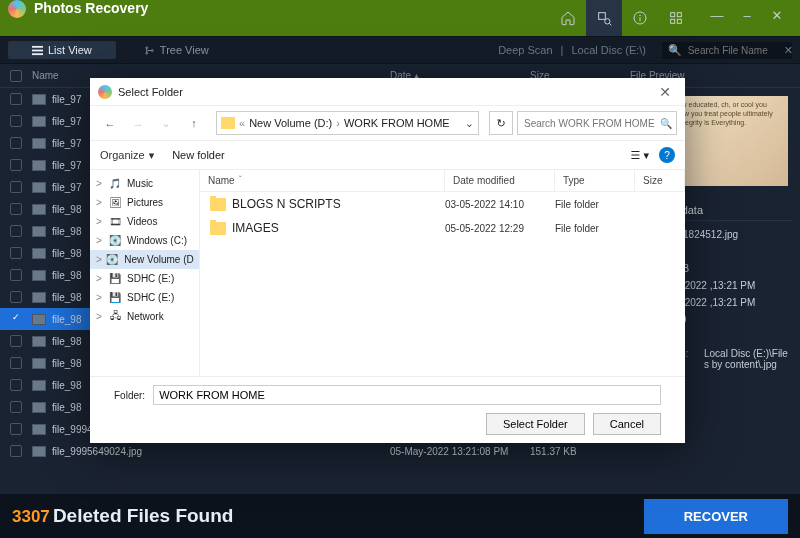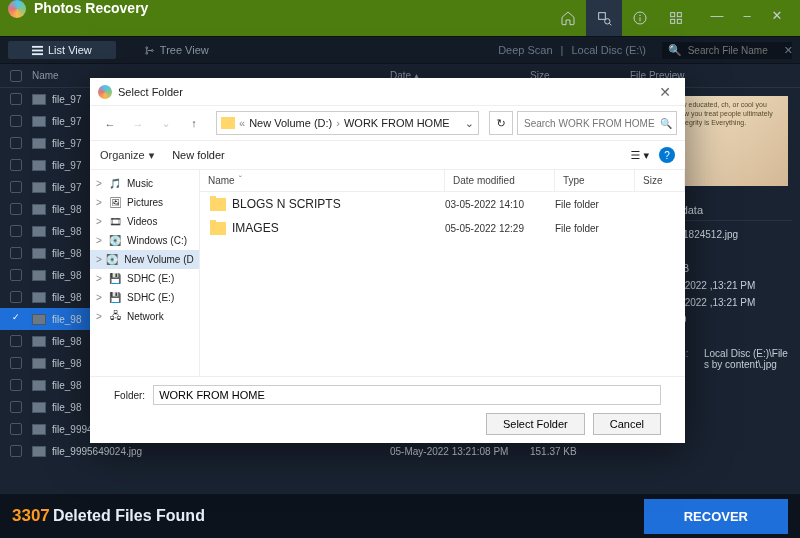--- a/index.html
+++ b/index.html
@@ -40,21 +40,21 @@
 .fico::before{content:"";position:absolute;inset:1px;background:#6b7988}
 .preview-panel{position:absolute;right:0;top:88px;width:160px;height:380px;background:#1a2332;padding:8px}
 .preview-img{width:140px;height:90px;background:linear-gradient(135deg,#f5e6c8,#d4b896);font-size:7px;color:#5a4a2a;padding:4px;line-height:1.3}
 .meta{margin-top:18px;font-size:10px}
 .meta-title{color:#c5ced6;font-size:11px;border-bottom:1px solid #263445;padding-bottom:4px;margin-bottom:8px}
 .meta-row{display:flex;margin-bottom:6px;gap:6px}
 .meta-label{color:#8a96a3;width:50px}
 .meta-val{color:#c5ced6;flex:1;word-break:break-all}
 .footer{position:absolute;bottom:0;left:0;right:0;height:44px;background:#0d131c;display:flex;align-items:center;padding:0 12px}
 .footer-text .count{color:#ff9a1f;font-size:17px;font-weight:700}
-.footer-text .label{color:#e5edf5;font-size:16px;font-weight:600}
+.footer-text .label{color:#e5edf5;font-size:19px;font-weight:600}
 .footer-sub{font-size:9px;color:#8a96a3}
 .footer-sub .y{color:#ffd23f}
 .recover{margin-left:auto;background:#1e6fd9;color:#fff;font-weight:700;font-size:13px;padding:10px 40px;border:none;cursor:pointer}
 
 
 .overlay{position:absolute;inset:0;background:rgba(0,0,0,0)}
 .dialog{position:absolute;left:90px;top:78px;width:595px;height:365px;background:#fff;color:#222;box-shadow:0 8px 40px rgba(0,0,0,0.5);display:flex;flex-direction:column;font-size:11px}
 .dlg-title{height:28px;display:flex;align-items:center;padding:0 8px;border-bottom:1px solid #eee}
 .dlg-title .logo{width:14px;height:14px;margin-right:6px}
 .dlg-close{margin-left:auto;font-size:14px;color:#666;cursor:pointer;padding:0 6px}

